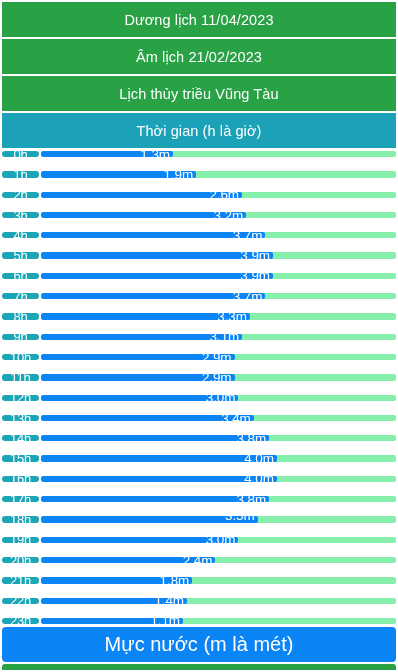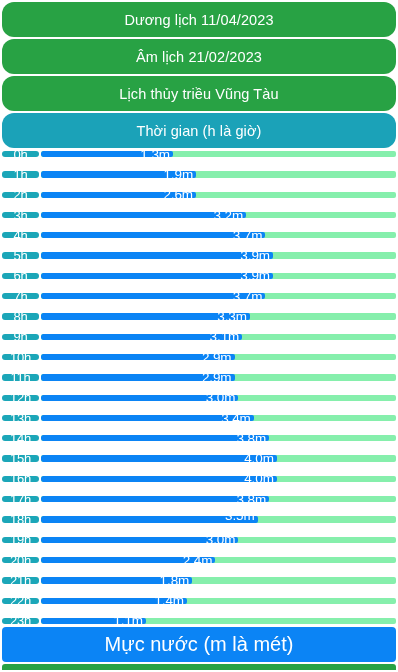--- a/index.html
+++ b/index.html
@@ -19,21 +19,21 @@
   
   .banner {
     height: 35px;
     flex: 0 0 35px;
     display: flex;
     align-items: center;
     justify-content: center;
     color: #ffffff;
     font-size: 14.5px;
     letter-spacing: .1px;
-    border-radius: 12px;
+    border-radius: 0;
     margin-bottom: 2px;
     white-space: nowrap;
   }
   .banner.green { background: #28a244; }
   .banner.teal  { background: #1ba2b8; }
 
   
   .rows {
     flex: 1 1 auto;
     display: flex;
@@ -130,21 +130,21 @@
         <div class="row-label">1h</div>
         <div class="row-track">
           <div class="row-bar" style="width: 155.074px;">
             <span class="row-value">1.9m</span>
           </div>
         </div>
       </div>
       <div class="row">
         <div class="row-label">2h</div>
         <div class="row-track">
-          <div class="row-bar" style="width: 155px; padding-left: 39px;">
+          <div class="row-bar" style="width: 201px; padding-left: 39px;">
             <span class="row-value">2.6m</span>
           </div>
         </div>
       </div>
       <div class="row">
         <div class="row-label">3h</div>
         <div class="row-track">
           <div class="row-bar" style="width: 205.072px;">
             <span class="row-value">3.2m</span>
           </div>
@@ -298,21 +298,21 @@
         <div class="row-label">22h</div>
         <div class="row-track">
           <div class="row-bar" style="width: 146px;">
             <span class="row-value">1.4m</span>
           </div>
         </div>
       </div>
       <div class="row">
         <div class="row-label">23h</div>
         <div class="row-track">
-          <div class="row-bar" style="width: 105px;">
+          <div class="row-bar" style="width: 142px;">
             <span class="row-value">1.1m</span>
           </div>
         </div>
       </div>
     </div>
 
   <div class="footer-bar">Mực nước (m là mét)</div>
 
   <div class="footer-strip"></div>
 

